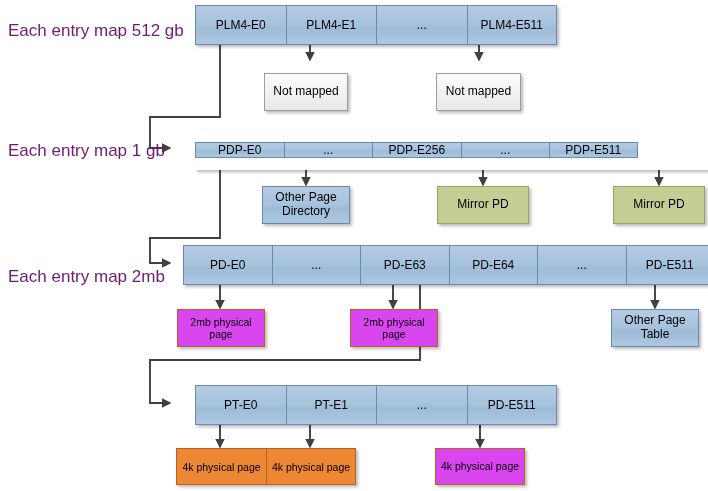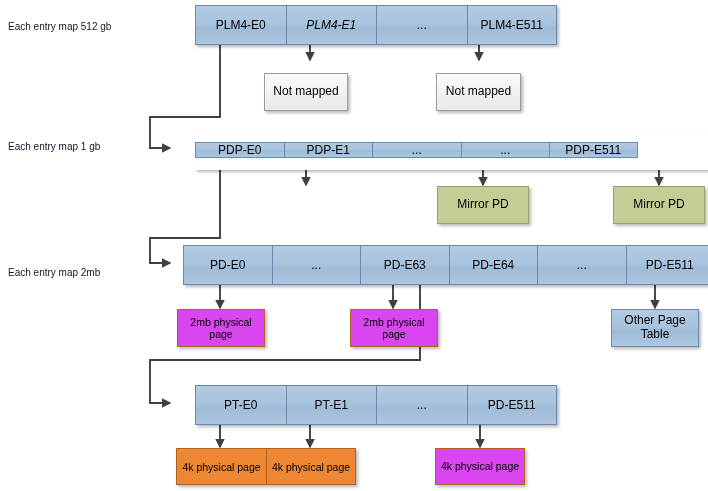--- a/index.html
+++ b/index.html
@@ -22,22 +22,22 @@
   }
   .svg-layer {
     position: absolute;
     left: 0; top: 0;
     width: 708px;
     height: 491px;
     pointer-events: none;
   }
   .row-label {
     position: absolute;
-    font-size: 10px;
-    color: #0f172a;
+    font-size: 17px;
+    color: #701a75;
     white-space: nowrap;
     line-height: 1;
   }
   .table-row {
     position: absolute;
     display: flex;
     box-sizing: border-box;
     box-shadow: 2px 2px 3px rgba(0,0,0,0.28);
     margin-left: 20px;
   }
@@ -150,36 +150,37 @@
       <path d="M 480 425 L 480 447"></path>
     </g>
   </svg>
 
   <div class="row-label" style="left:8px; top:22px;">Each entry map 512 gb</div>
   <div class="row-label" style="left:8px; top:142px;">Each entry map 1 gb</div>
   <div class="row-label" style="left:8px; top:268px;">Each entry map 2mb</div>
 
   <div class="table-row" style="left:175px; top:5px; width:362px; height:40px;">
     <div class="cell" style="width:90.5px;">PLM4-E0</div>
-    <div class="cell" style="width:90.5px;font-style:italic;">PLM4-E1</div>
+    <div class="cell" style="width:90.5px;">PLM4-E1</div>
     <div class="cell" style="width:90.5px;">...</div>
     <div class="cell" style="width:90.5px;">PLM4-E511</div>
   </div>
 
   <div class="node gray" style="left:264px; top:61px; width:84px; height:38px;">Not mapped</div>
   <div class="node gray" style="left:436px; top:61px; width:85px; height:38px;">Not mapped</div>
 
   <div class="table-row" style="left:175px; top:130px; width:531px; height:40px;align-items:center;">
     <div class="cell" style="width:88.5px;">PDP-E0</div>
-    <div class="cell" style="width:88.5px;">PDP-E1</div>
-    <div class="cell" style="width:88.5px;">...</div>
+    <div class="cell" style="width:88.5px;">...</div>
+    <div class="cell" style="width:88.5px;">PDP-E256</div>
     <div class="cell" style="width:88.5px;">...</div>
     <div class="cell" style="width:88.5px;">PDP-E511</div>
   </div>
 
+  <div class="node blue" style="left:262px; top:186px; width:88px; height:38px;">Other Page Directory</div>
   <div class="node green" style="left:437px; top:186px; width:92px; height:38px;">Mirror PD</div>
   <div class="node green" style="left:613px; top:186px; width:92px; height:38px;">Mirror PD</div>
 
   <div class="table-row" style="left:163px; top:245px; width:531px; height:40px;">
     <div class="cell" style="width:88.5px;">PD-E0</div>
     <div class="cell" style="width:88.5px;">...</div>
     <div class="cell" style="width:88.5px;">PD-E63</div>
     <div class="cell" style="width:88.5px;">PD-E64</div>
     <div class="cell" style="width:88.5px;">...</div>
     <div class="cell" style="width:88.5px;">PD-E511</div>

